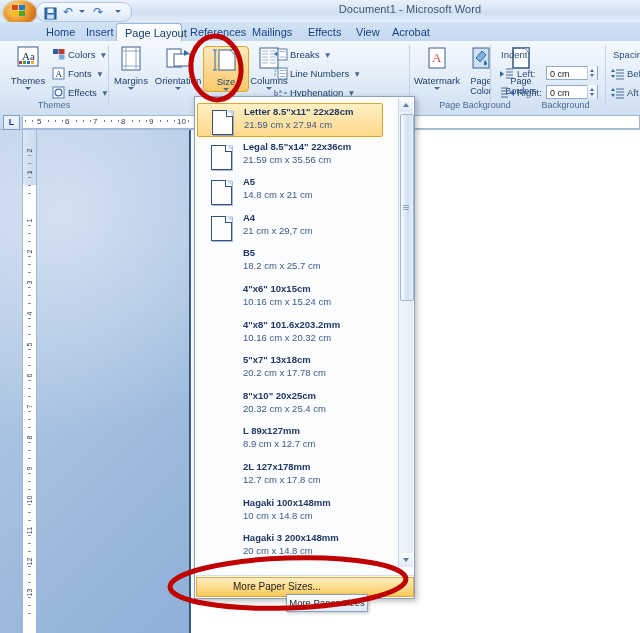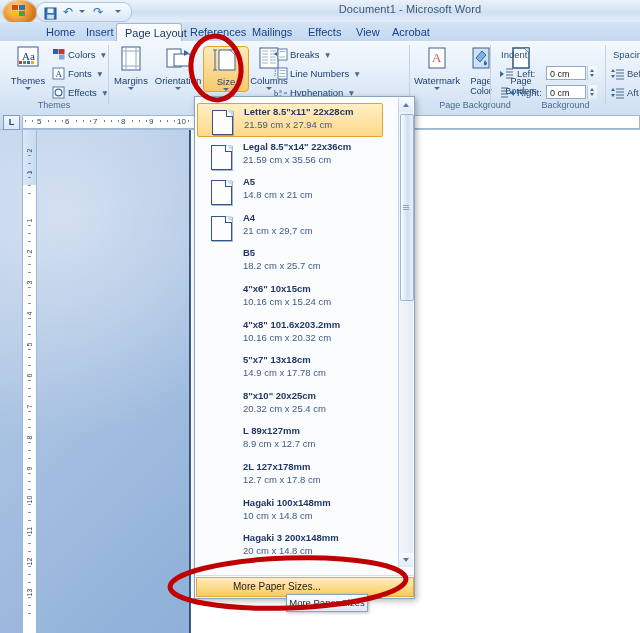--- a/index.html
+++ b/index.html
@@ -83,21 +83,21 @@
   .btn-lg .ic{height:30px;display:block;}
   .btn-lg .lbl{font-size:9.5px;color:#1c3f6e;display:block;line-height:10px;}
   .btn-lg .car{display:block;margin:1px auto 0;width:0;height:0;border-left:3px solid transparent;border-right:3px solid transparent;border-top:3px solid #4a6a90;}
 
   .btn-sm{position:absolute;height:16px;font-size:9.5px;color:#1c3f6e;white-space:nowrap;}
   .btn-sm .sic{display:inline-block;width:14px;height:13px;vertical-align:-3px;margin-right:2px;}
 
   
   .fieldlabel{position:absolute;font-size:9.5px;color:#2c4f78;}
   .spinbox{
-    position:absolute;height:14px;width:40px;background:#fff;border:1px solid #8fa9c6;
+    position:absolute;height:14px;width:52px;background:#fff;border:1px solid #8fa9c6;
     font-size:9px;color:#222;padding:0 12px 0 3px;line-height:14px;box-sizing:border-box;
   }
   .spin-arrows{position:absolute;width:9px;height:14px;border-left:1px solid #b7c9dd;background:linear-gradient(to bottom,#f6fafe,#e2ecf8);}
   .spin-arrows:before,.spin-arrows:after{content:"";position:absolute;left:2px;width:0;height:0;border-left:2.5px solid transparent;border-right:2.5px solid transparent;}
   .spin-arrows:before{top:3px;border-bottom:3px solid #4a6a90;}
   .spin-arrows:after{bottom:3px;border-top:3px solid #4a6a90;}
 
   
   .doc-bg{
     position:absolute;left:0;top:113px;width:640px;height:520px;
@@ -631,21 +631,21 @@
         <div class="gitem" style="top: 184px;">
           <div class="gtitle">4"x6" 10x15cm</div>
           <div class="gsub">10.16 cm x 15.24 cm</div>
         </div>
         <div class="gitem" style="top: 219.6px;">
           <div class="gtitle">4"x8" 101.6x203.2mm</div>
           <div class="gsub">10.16 cm x 20.32 cm</div>
         </div>
         <div class="gitem" style="top: 255.2px;">
           <div class="gtitle">5"x7" 13x18cm</div>
-          <div class="gsub">14.9 cm x 17.78 cm</div>
+          <div class="gsub">20.2 cm x 17.78 cm</div>
         </div>
         <div class="gitem" style="top: 290.8px;">
           <div class="gtitle">8"x10" 20x25cm</div>
           <div class="gsub">20.32 cm x 25.4 cm</div>
         </div>
         <div class="gitem" style="top: 326.4px;">
           <div class="gtitle">L 89x127mm</div>
           <div class="gsub">8.9 cm x 12.7 cm</div>
         </div>
         <div class="gitem" style="top: 362px; text-decoration: underline;">

